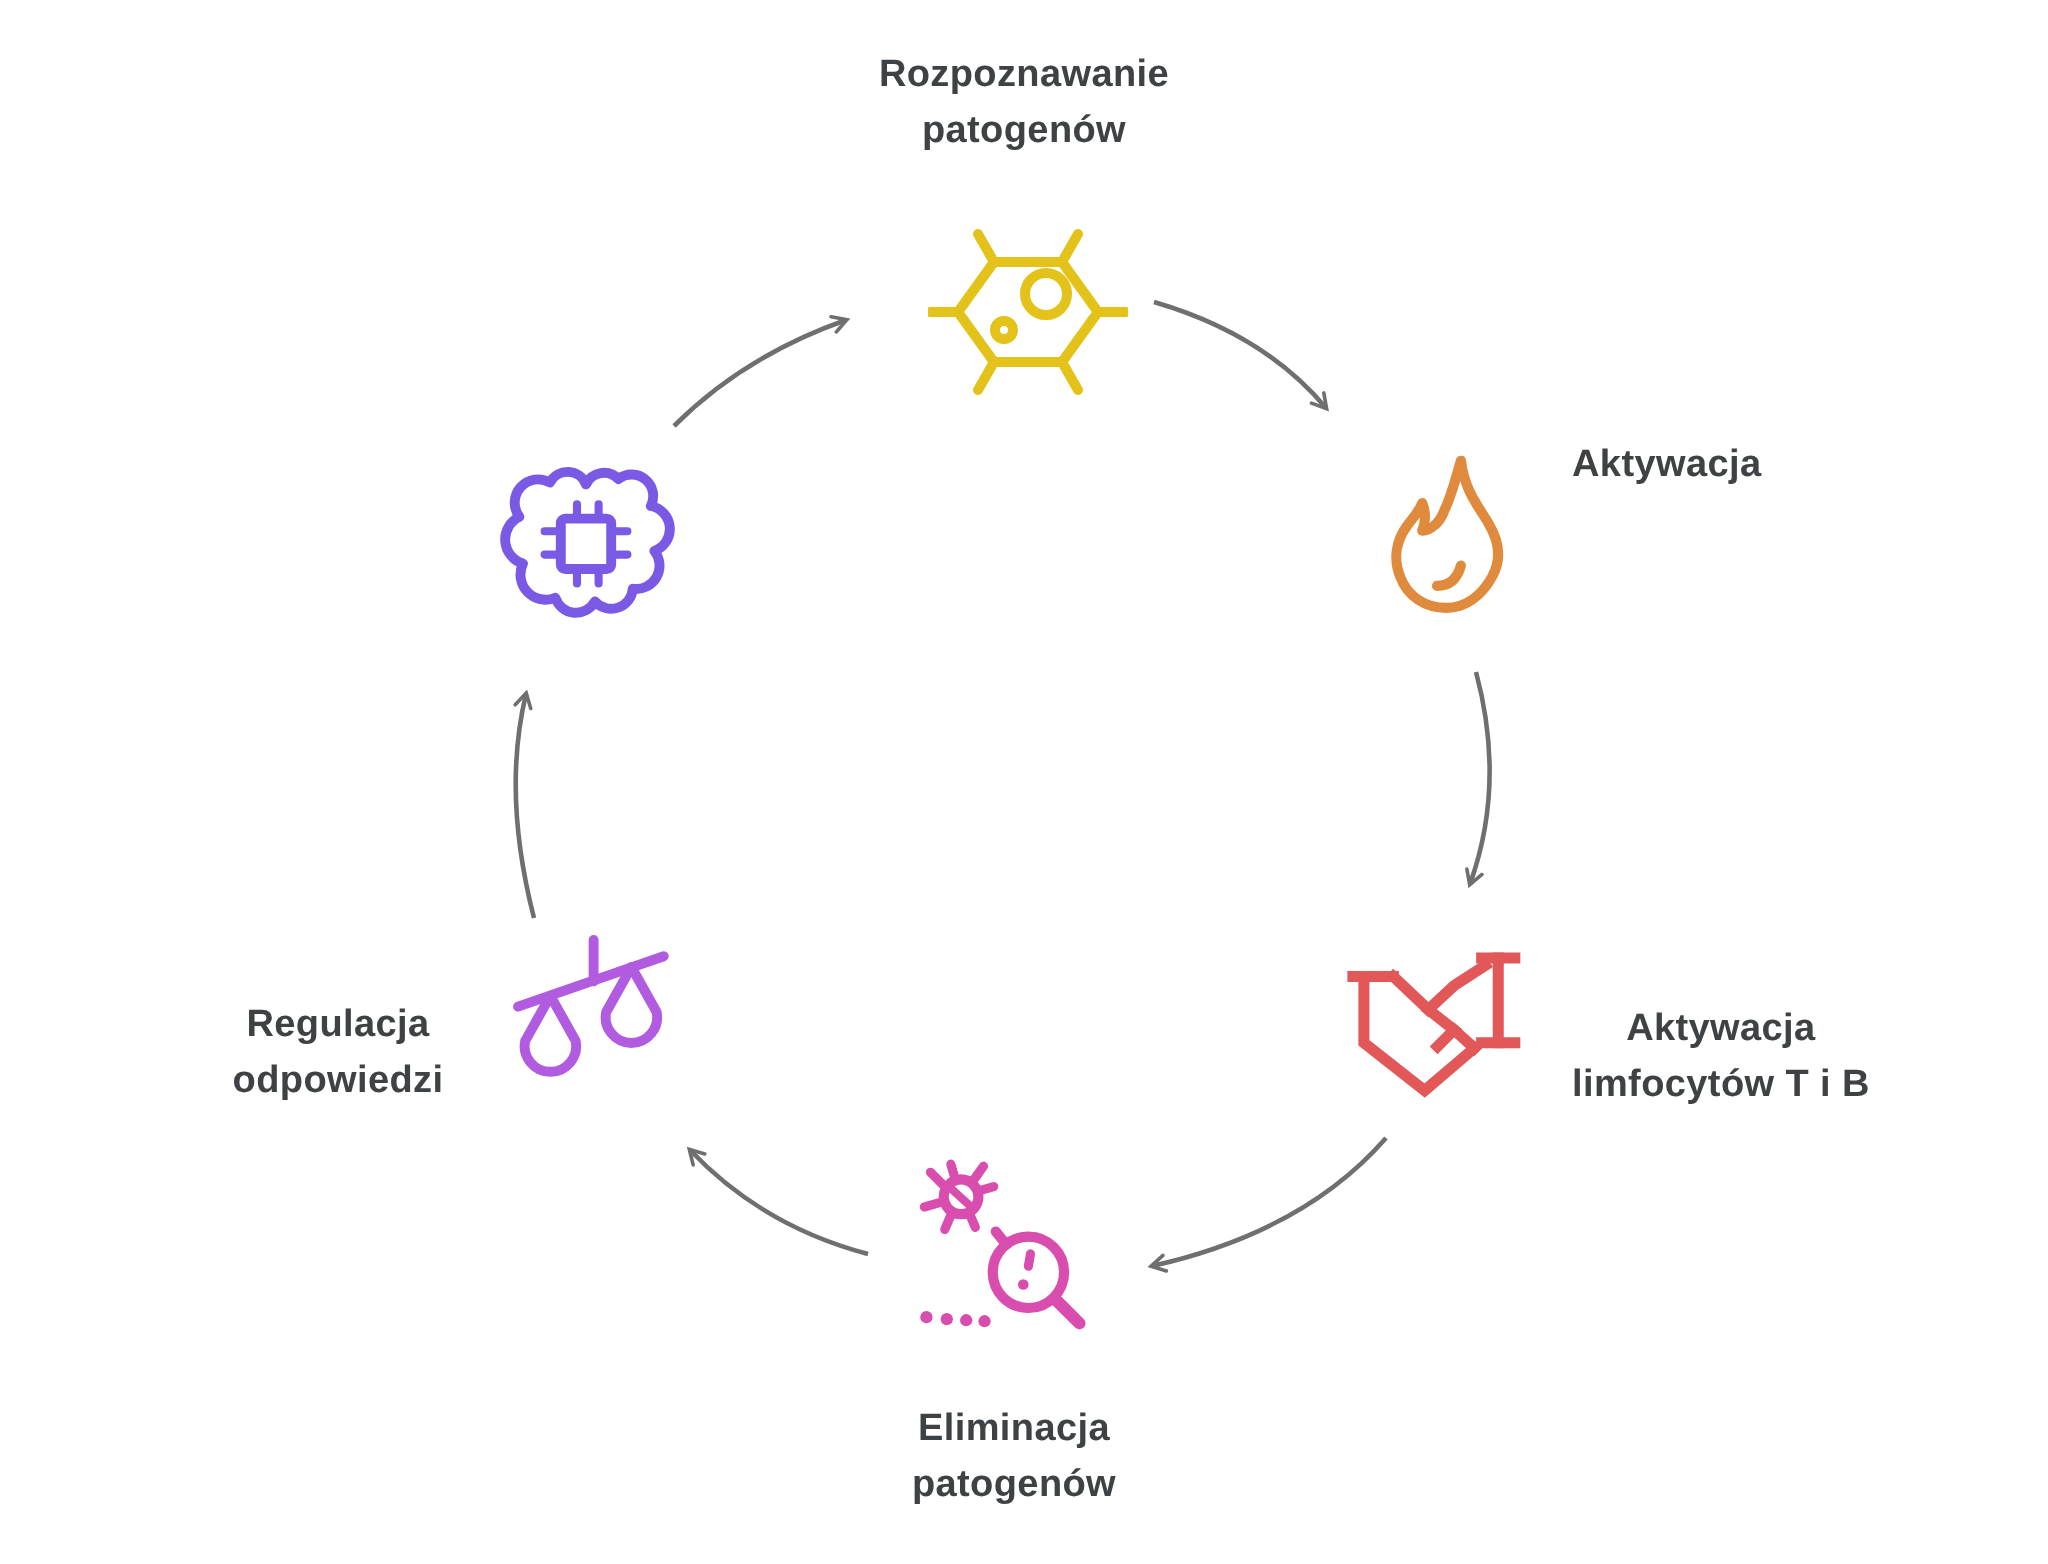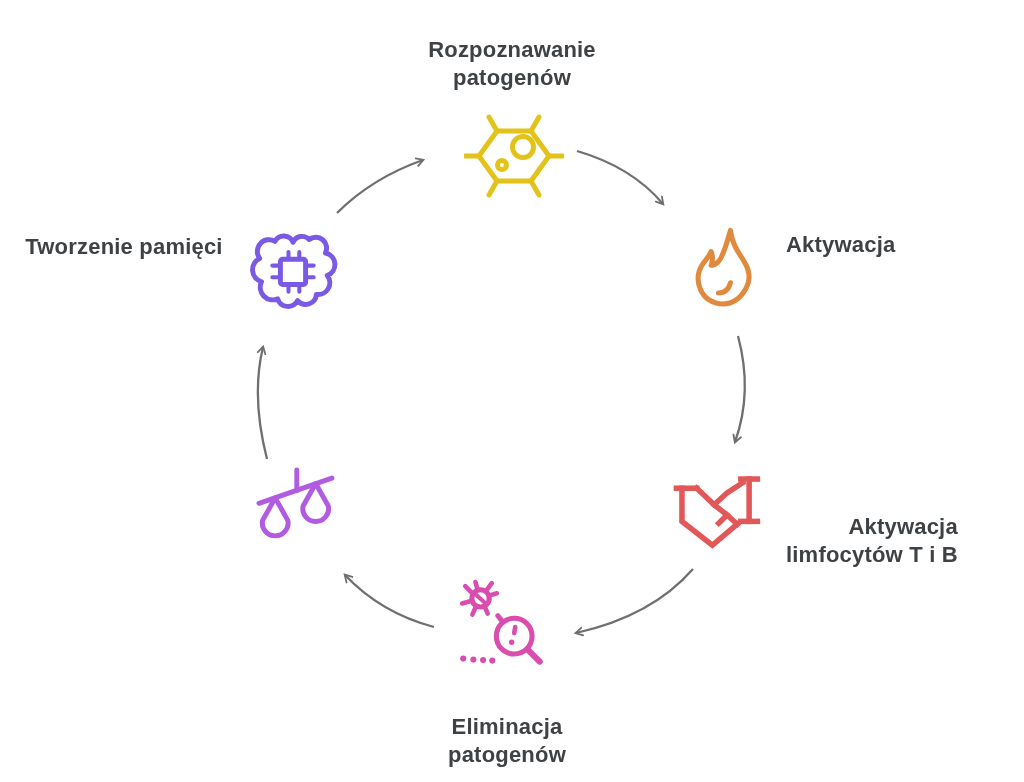--- a/index.html
+++ b/index.html
@@ -6,30 +6,29 @@
   .canvas{
     position:relative;
     width:1024px;height:782px;
     background:#ffffff;
     font-family:"Liberation Sans", sans-serif;
     overflow:hidden;
   }
   .arrows-layer{position:absolute;left:0;top:0;width:1024px;height:782px;}
   .label{
     position:absolute;
-    font-size:22px;
+    font-size:19px;
     font-weight:700;
     line-height:28px;
     color:#3F4245;
     letter-spacing:0.2px;
     white-space:nowrap;
-    margin-top:12px;
   }
   .lbl-center{transform:translateX(-50%);text-align:center;}
-  .lbl-left{text-align:right;}
+  .lbl-left{text-align:center;}
   .lbl-recognition{left:512px;top:24px;}
   .lbl-inflammation{left:786px;top:219px;}
   .lbl-lymphocytes{left:786px;top:501px;}
   .lbl-elimination{left:507px;top:701px;text-align:center;}
   .lbl-regulation{left:169px;top:499px;}
   .lbl-memory{left:124px;top:221px;}
   .ico{position:absolute;}
   .ico svg{display:block;width:100%;height:100%;}
   .ico-virus{left:464px;top:104px;width:100px;height:100px;}
   .ico-flame{left:678px;top:222px;width:92px;height:94px;}
@@ -111,31 +110,34 @@
       <path d="M73 70 L85 82" stroke-width="6"></path>
       <path d="M61 48 L60 54" stroke-width="4.5"></path>
       <circle cx="57.5" cy="63" r="2.6" fill="currentColor" stroke="none"></circle>
       <circle cx="10" cy="79" r="3" fill="currentColor" stroke="none"></circle>
       <circle cx="20" cy="80" r="3" fill="currentColor" stroke="none"></circle>
       <circle cx="29.5" cy="80.5" r="3" fill="currentColor" stroke="none"></circle>
       <circle cx="38.5" cy="81" r="3" fill="currentColor" stroke="none"></circle>
     </svg>
   </span>
 
+  <div class="label lbl-center lbl-regulation">
+    <div>Regulacja</div>
+    <div>odpowiedzi</div>
+  </div>
   <span class="ico ico-scales" style="color: rgb(177, 91, 224);">
     <svg viewBox="0 0 100 100" stroke="currentColor" fill="none" stroke-width="5.5" stroke-linecap="round" stroke-linejoin="round">
       <path d="M52 10 V 33"></path>
       <path d="M10 47 L91 19"></path>
       <path d="M28 41 L14 66 A 14.3 14.3 0 1 0 42 66 Z"></path>
       <path d="M73 25 L59 50 A 14.3 14.3 0 1 0 87 50 Z"></path>
     </svg>
   </span>
 
   <div class="label lbl-center lbl-memory">
-    <div>Tworzenie pamięci</div>
   </div>
   <span class="ico ico-brain" style="color: rgb(122, 90, 229);">
     <svg viewBox="0 0 100 100" stroke="currentColor" fill="none" stroke-width="5.5" stroke-linecap="round" stroke-linejoin="round">
       <path d="M50 18
                A 11 11 0 0 1 68 15
                A 12 12 0 0 1 86 30
                A 13 13 0 0 1 88 55
                A 13 13 0 0 1 76 76
                A 12 12 0 0 1 55 83
                A 12 12 0 0 1 33 81

